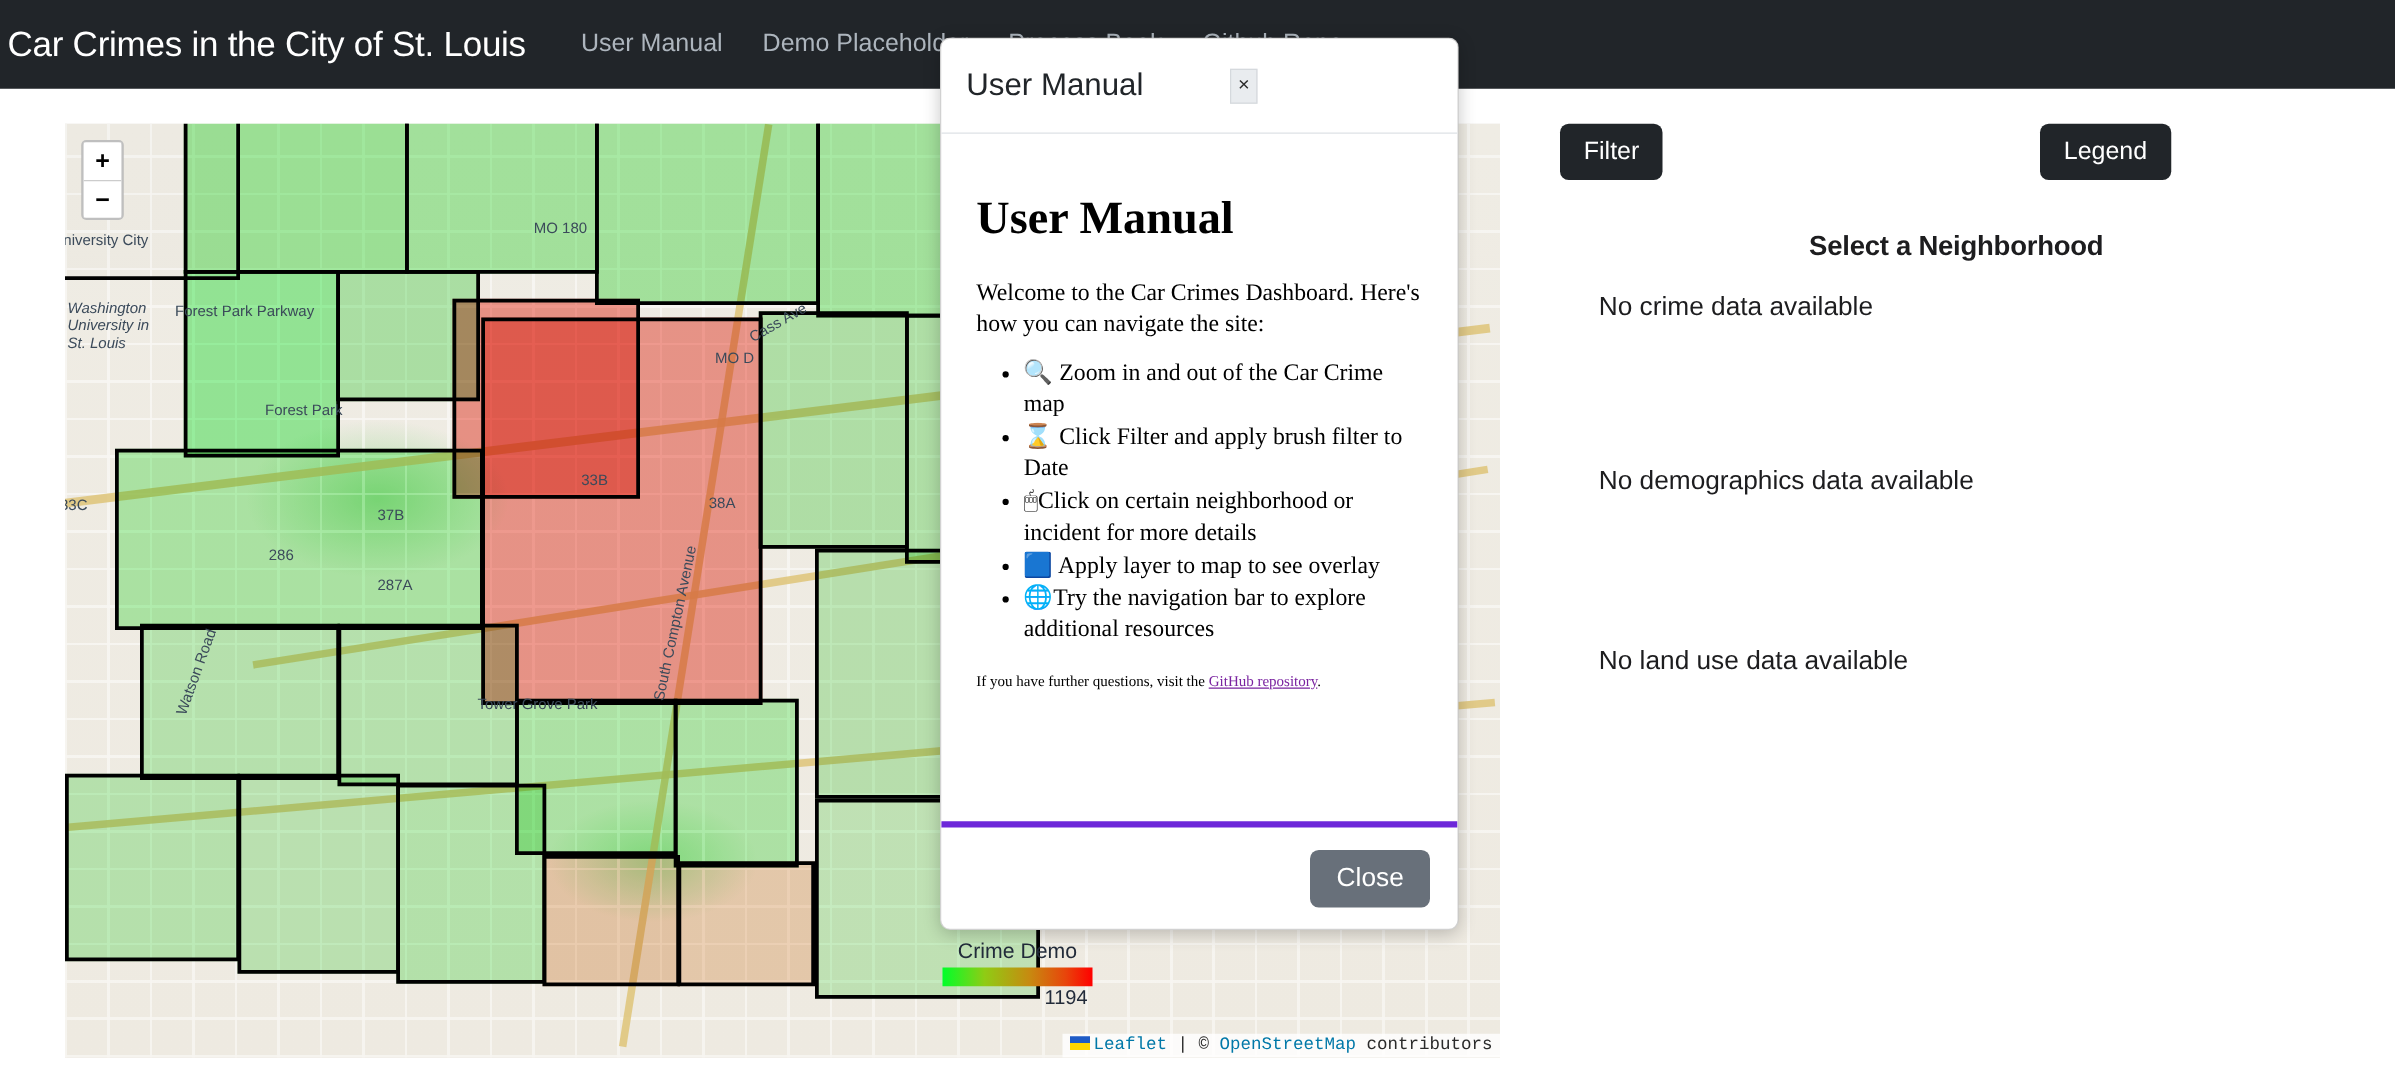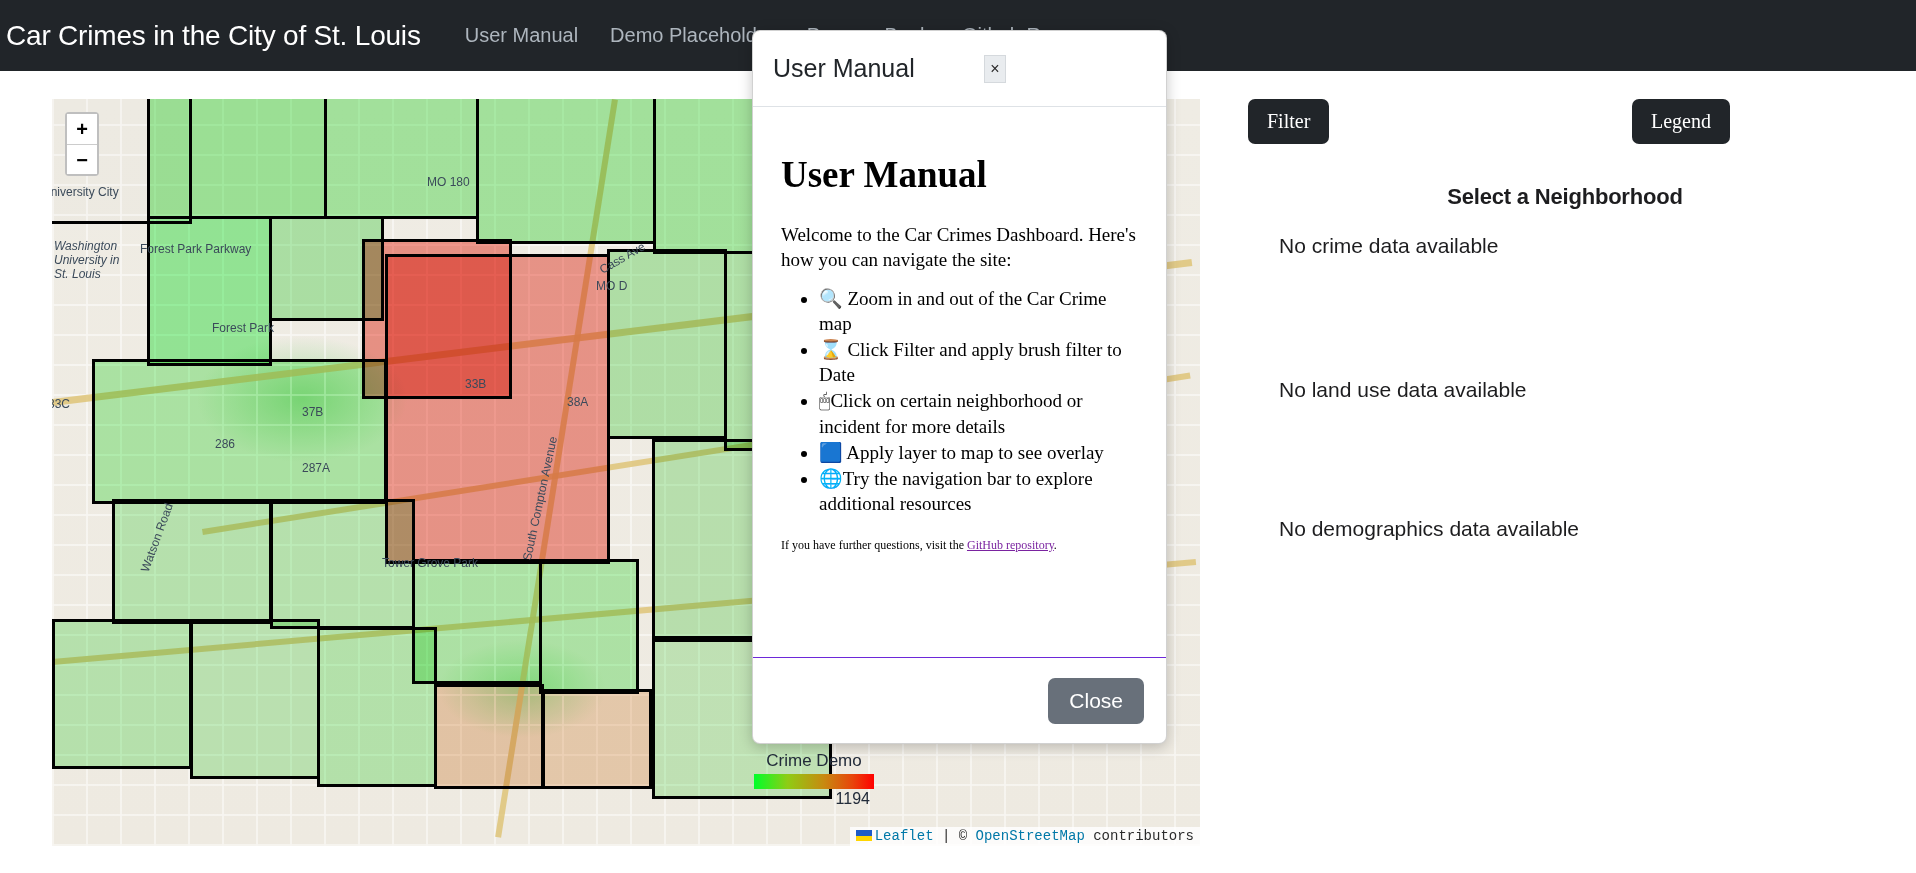--- a/index.html
+++ b/index.html
@@ -133,21 +133,21 @@
   .side-panel {
     position: absolute;
     left: 1245px; top: 99px;
     width: 640px; height: 760px;
     z-index: 2;
   }
   .btn-dark {
     background: #212529; color: #fff;
     border: none; border-radius: 7px;
     font-size: 20px; padding: 11px 19px;
-    cursor: pointer; font-family: Liberation Serif, serif;
+    cursor: pointer; font-family: Liberation Sans, sans-serif;
   }
   .panel-btn-row {
     position: relative; height: 52px;
   }
   #filter-button { position: absolute; left: 3px; top: 0; }
   #legend-button { position: absolute; left: 387px; top: 0; text-align: center; }
 
   .panel-heading {
     text-align: center;
     font-size: 22px;
@@ -228,21 +228,21 @@
   }
   .manual-list li { margin-bottom: 1px; }
   .manual-outro {
     font-size: 12px;
     line-height: 1.32;
     margin: 22px 0 0 0;
   }
   .manual-outro a { color: #7a23a0; text-decoration: underline; }
   .modal-footer {
     height: 86px;
-    border-top: 1px solid #6d28d9;
+    border-top: 5px solid #6d28d9;
     display: flex; align-items: center; justify-content: flex-end;
     padding: 0 22px;
   }
   .btn-secondary {
     background: #68707a; color: #fff;
     border: none; border-radius: 7px;
     font-size: 21px; padding: 11px 21px;
     cursor: pointer; font-family: "Liberation Sans", sans-serif;
   }
   .mlabel { font-family: "Liberation Sans", sans-serif; font-size: 12px; color:#3b4a5a; }
@@ -297,21 +297,21 @@
       <div class="hood" style="left:755px;top:320px;width:180px;height:200px;background:rgba(125,230,120,.45);"></div>
       <div class="hood" style="left:600px;top:540px;width:180px;height:160px;background:rgba(130,230,125,.4);"></div>
     </div>
 
     <span class="mlabel" style="position:absolute;left:-10px;top:86px;">University City</span>
     <span class="mlabel" style="position:absolute;left:2px;top:140px;width:80px;font-style:italic;">Washington University in St. Louis</span>
     <span class="mlabel" style="position:absolute;left:160px;top:222px;">Forest Park</span>
     <span class="mlabel" style="position:absolute;left:88px;top:143px;">Forest Park Parkway</span>
     <span class="mlabel" style="position:absolute;left:330px;top:457px;">Tower Grove Park</span>
     <span class="mlabel" style="position:absolute;left:545px;top:152px;transform:rotate(-30deg);">Cass Ave</span>
-    <span class="mlabel" style="position:absolute;left:544px;top:180px;">MO D</span>
+    <span class="mlabel" style="position:absolute;left:520px;top:180px;">MO D</span>
     <span class="mlabel" style="position:absolute;left:375px;top:76px;">MO 180</span>
     <span class="mlabel" style="position:absolute;left:468px;top:460px;transform:rotate(-78deg);transform-origin:0 0;">South Compton Avenue</span>
     <span class="mlabel" style="position:absolute;left:86px;top:470px;transform:rotate(-70deg);transform-origin:0 0;">Watson Road</span>
     <span class="mlabel" style="position:absolute;left:413px;top:278px;">33B</span>
     <span class="mlabel" style="position:absolute;left:-4px;top:298px;">33C</span>
     <span class="mlabel" style="position:absolute;left:250px;top:306px;">37B</span>
     <span class="mlabel" style="position:absolute;left:515px;top:296px;">38A</span>
     <span class="mlabel" style="position:absolute;left:163px;top:338px;">286</span>
     <span class="mlabel" style="position:absolute;left:250px;top:362px;">287A</span>
   </div>
@@ -332,22 +332,22 @@
   </div>
 </div>
 
 <div class="side-panel">
   <div class="panel-btn-row">
     <button class="btn-dark" id="filter-button">Filter</button>
     <button class="btn-dark" id="legend-button">Legend</button>
   </div>
   <div class="panel-heading">Select a Neighborhood</div>
   <div class="info-line info-crime">No crime data available</div>
+  <div class="info-line info-demo">No demographics data available</div>
   <div class="info-line info-land">No land use data available</div>
-  <div class="info-line info-demo">No demographics data available</div>
 </div>
 
 <div class="modal">
   <div class="modal-header">
     <span class="modal-title">User Manual</span>
     <button class="modal-close">×</button>
   </div>
   <div class="modal-body">
     <h1 class="manual-h1">User Manual</h1>
     <p class="manual-intro">Welcome to the Car Crimes Dashboard. Here's how you can navigate the site:</p>

